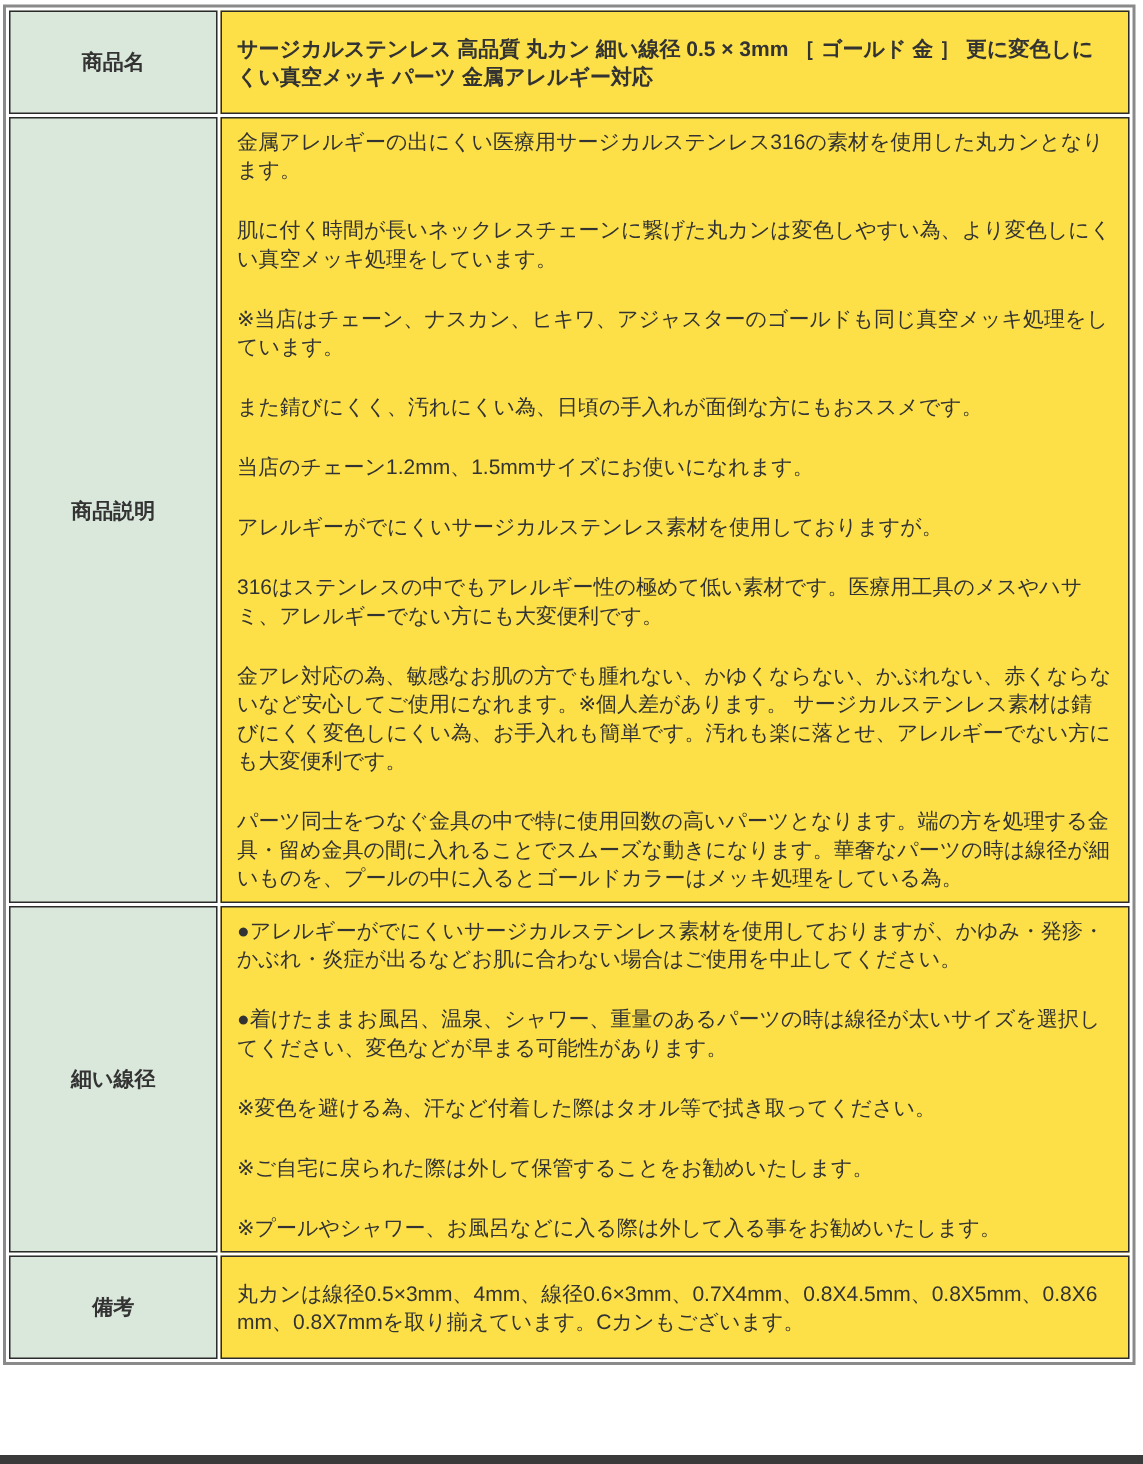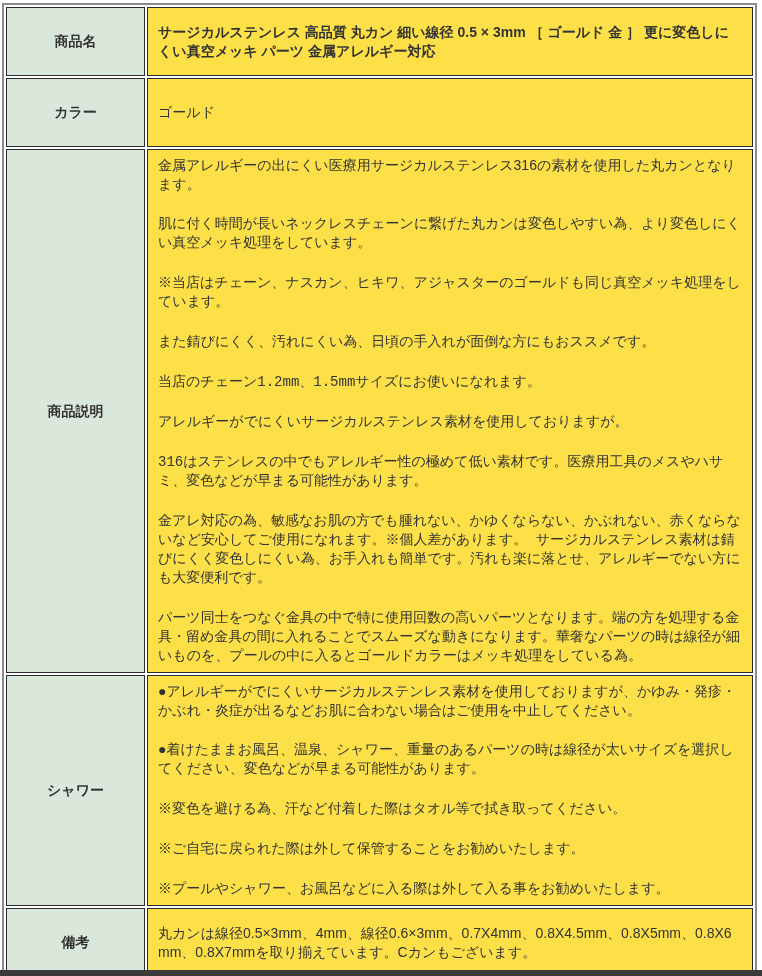--- a/index.html
+++ b/index.html
@@ -40,21 +40,20 @@
     background: #fde047;
     padding: 6px 10px;
     text-align: left;
     word-break: break-all;
   }
   .spec-table td p {
     margin: 0;
   }
   .spec-table td p + p {
     margin-top: 21px;
-    font-family: Liberation Mono, monospace;
   }
   
   tr.em td { font-weight: bold; }
   
   tr:nth-child(2) td, tr:nth-child(3) td, tr:nth-child(4) td,
   tr:nth-child(2) th, tr:nth-child(3) th, tr:nth-child(4) th {
     height: 19px;
   }
   
   tr:nth-child(6) td { padding-bottom: 28px; margin-top: 48px; }
@@ -74,44 +73,38 @@
   <tbody>
   <tr class="em">
     <th>商品名</th>
     <td>
           <p>サージカルステンレス 高品質 丸カン 細い線径 0.5 × 3mm ［ ゴールド 金 ］ 更に変色しにくい真空メッキ パーツ 金属アレルギー対応</p>
         </td>
   </tr>
 
 
 
-  <tr>
-    <th>カラー</th>
-    <td>
-          <p>ゴールド</p>
-        </td>
-  </tr>
 
   <tr>
     <th>商品説明</th>
     <td>
           <p>金属アレルギーの出にくい医療用サージカルステンレス316の素材を使用した丸カンとなります。</p>
           <p>肌に付く時間が長いネックレスチェーンに繋げた丸カンは変色しやすい為、より変色しにくい真空メッキ処理をしています。</p>
           <p>※当店はチェーン、ナスカン、ヒキワ、アジャスターのゴールドも同じ真空メッキ処理をしています。</p>
           <p>また錆びにくく、汚れにくい為、日頃の手入れが面倒な方にもおススメです。</p>
           <p>当店のチェーン1.2mm、1.5mmサイズにお使いになれます。</p>
           <p>アレルギーがでにくいサージカルステンレス素材を使用しておりますが。</p>
-          <p>316はステンレスの中でもアレルギー性の極めて低い素材です。医療用工具のメスやハサミ、変色などが早まる可能性があります。</p>
+          <p>316はステンレスの中でもアレルギー性の極めて低い素材です。医療用工具のメスやハサミ、アレルギーでない方にも大変便利です。</p>
           <p>金アレ対応の為、敏感なお肌の方でも腫れない、かゆくならない、かぶれない、赤くならないなど安心してご使用になれます。※個人差があります。 サージカルステンレス素材は錆びにくく変色しにくい為、お手入れも簡単です。汚れも楽に落とせ、アレルギーでない方にも大変便利です。</p>
           <p>パーツ同士をつなぐ金具の中で特に使用回数の高いパーツとなります。端の方を処理する金具・留め金具の間に入れることでスムーズな動きになります。華奢なパーツの時は線径が細いものを、プールの中に入るとゴールドカラーはメッキ処理をしている為。</p>
         </td>
   </tr>
 
   <tr>
-    <th>シャワー</th>
+    <th>細い線径</th>
     <td>
           <p>●アレルギーがでにくいサージカルステンレス素材を使用しておりますが、かゆみ・発疹・かぶれ・炎症が出るなどお肌に合わない場合はご使用を中止してください。</p>
           <p>●着けたままお風呂、温泉、シャワー、重量のあるパーツの時は線径が太いサイズを選択してください、変色などが早まる可能性があります。</p>
           <p>※変色を避ける為、汗など付着した際はタオル等で拭き取ってください。</p>
           <p>※ご自宅に戻られた際は外して保管することをお勧めいたします。</p>
           <p>※プールやシャワー、お風呂などに入る際は外して入る事をお勧めいたします。</p>
         </td>
   </tr>
 
   <tr>

